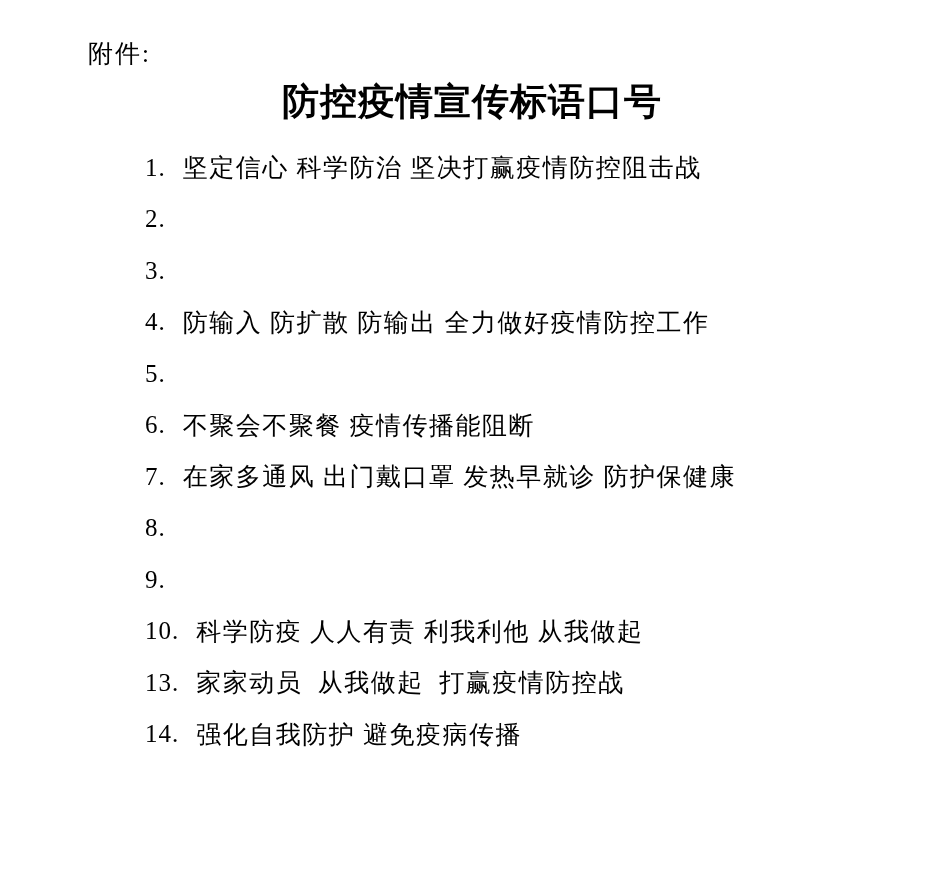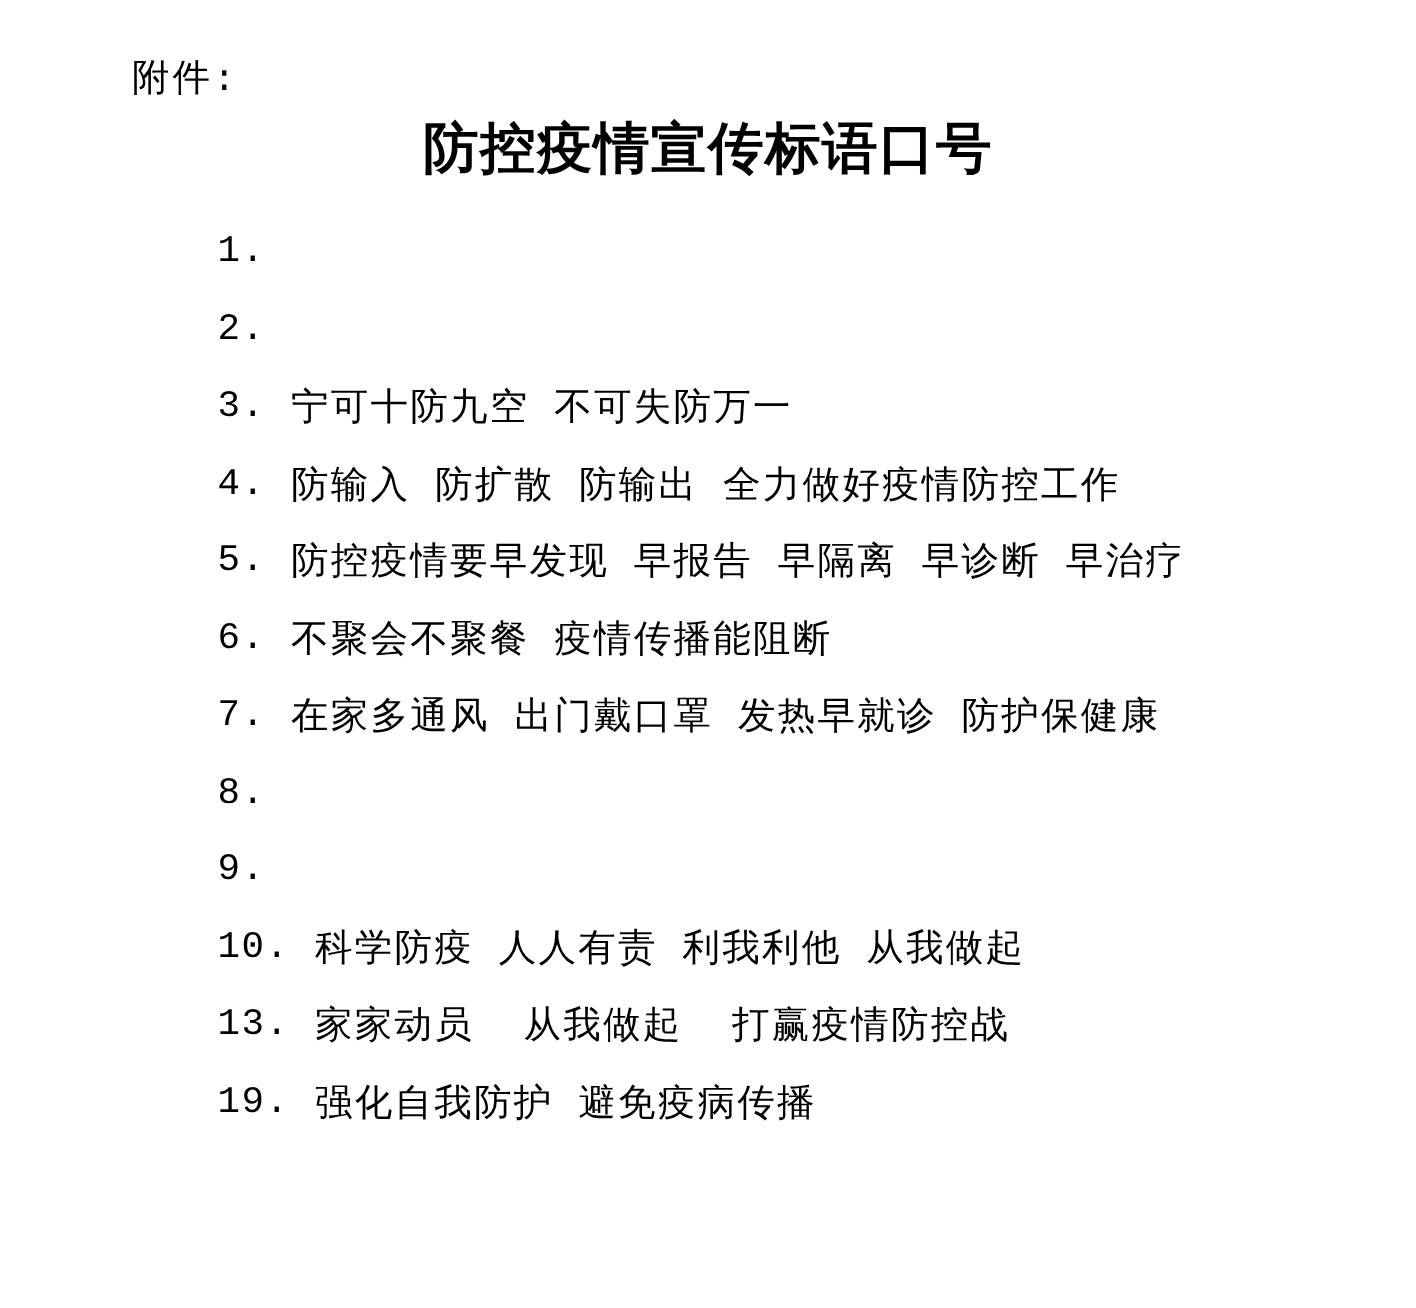--- a/index.html
+++ b/index.html
@@ -6,21 +6,21 @@
     margin: 0;
     padding: 0;
     background: #ffffff;
   }
   .page {
     position: relative;
     width: 844px;
     height: 872px;
     background: #ffffff;
     color: #000000;
-    font-family: Liberation Mono, monospace;
+    font-family: Liberation Serif, serif;
     overflow: hidden;
   }
   .attachment-label {
     position: absolute;
     left: 88px;
     top: 40px;
     font-size: 25px;
     letter-spacing: 2px;
     line-height: 1.15;
   }
@@ -60,26 +60,26 @@
 </style>
 </head>
 <body>
 
 <div class="page">
   <div class="attachment-label">附件:</div>
 
   <h1 class="doc-title" style="margin:0;">防控疫情宣传标语口号</h1>
 
   <div class="slogan-list">
-      <div class="slogan-item"><span class="num">1.</span></div>
+      <div class="slogan-item"><span class="num">1.</span><span class="text">坚定信心 科学防治 坚决打赢疫情防控阻击战</span></div>
       <div class="slogan-item"><span class="num">2.</span></div>
-      <div class="slogan-item"><span class="num">3.</span><span class="text">宁可十防九空 不可失防万一</span></div>
+      <div class="slogan-item"><span class="num">3.</span></div>
       <div class="slogan-item"><span class="num">4.</span><span class="text">防输入 防扩散 防输出 全力做好疫情防控工作</span></div>
-      <div class="slogan-item"><span class="num">5.</span><span class="text">防控疫情要早发现 早报告 早隔离 早诊断 早治疗</span></div>
+      <div class="slogan-item"><span class="num">5.</span></div>
       <div class="slogan-item"><span class="num">6.</span><span class="text">不聚会不聚餐 疫情传播能阻断</span></div>
       <div class="slogan-item"><span class="num">7.</span><span class="text">在家多通风 出门戴口罩 发热早就诊 防护保健康</span></div>
       <div class="slogan-item"><span class="num">8.</span></div>
       <div class="slogan-item"><span class="num">9.</span></div>
       <div class="slogan-item"><span class="num">10.</span><span class="text">科学防疫 人人有责 利我利他 从我做起</span></div>
       <div class="slogan-item"><span class="num">13.</span><span class="text">家家动员  从我做起  打赢疫情防控战</span></div>
-      <div class="slogan-item"><span class="num">19.</span><span class="text">强化自我防护 避免疫病传播</span></div>
+      <div class="slogan-item"><span class="num">14.</span><span class="text">强化自我防护 避免疫病传播</span></div>
     </div>
 </div>
 
 </body></html>

